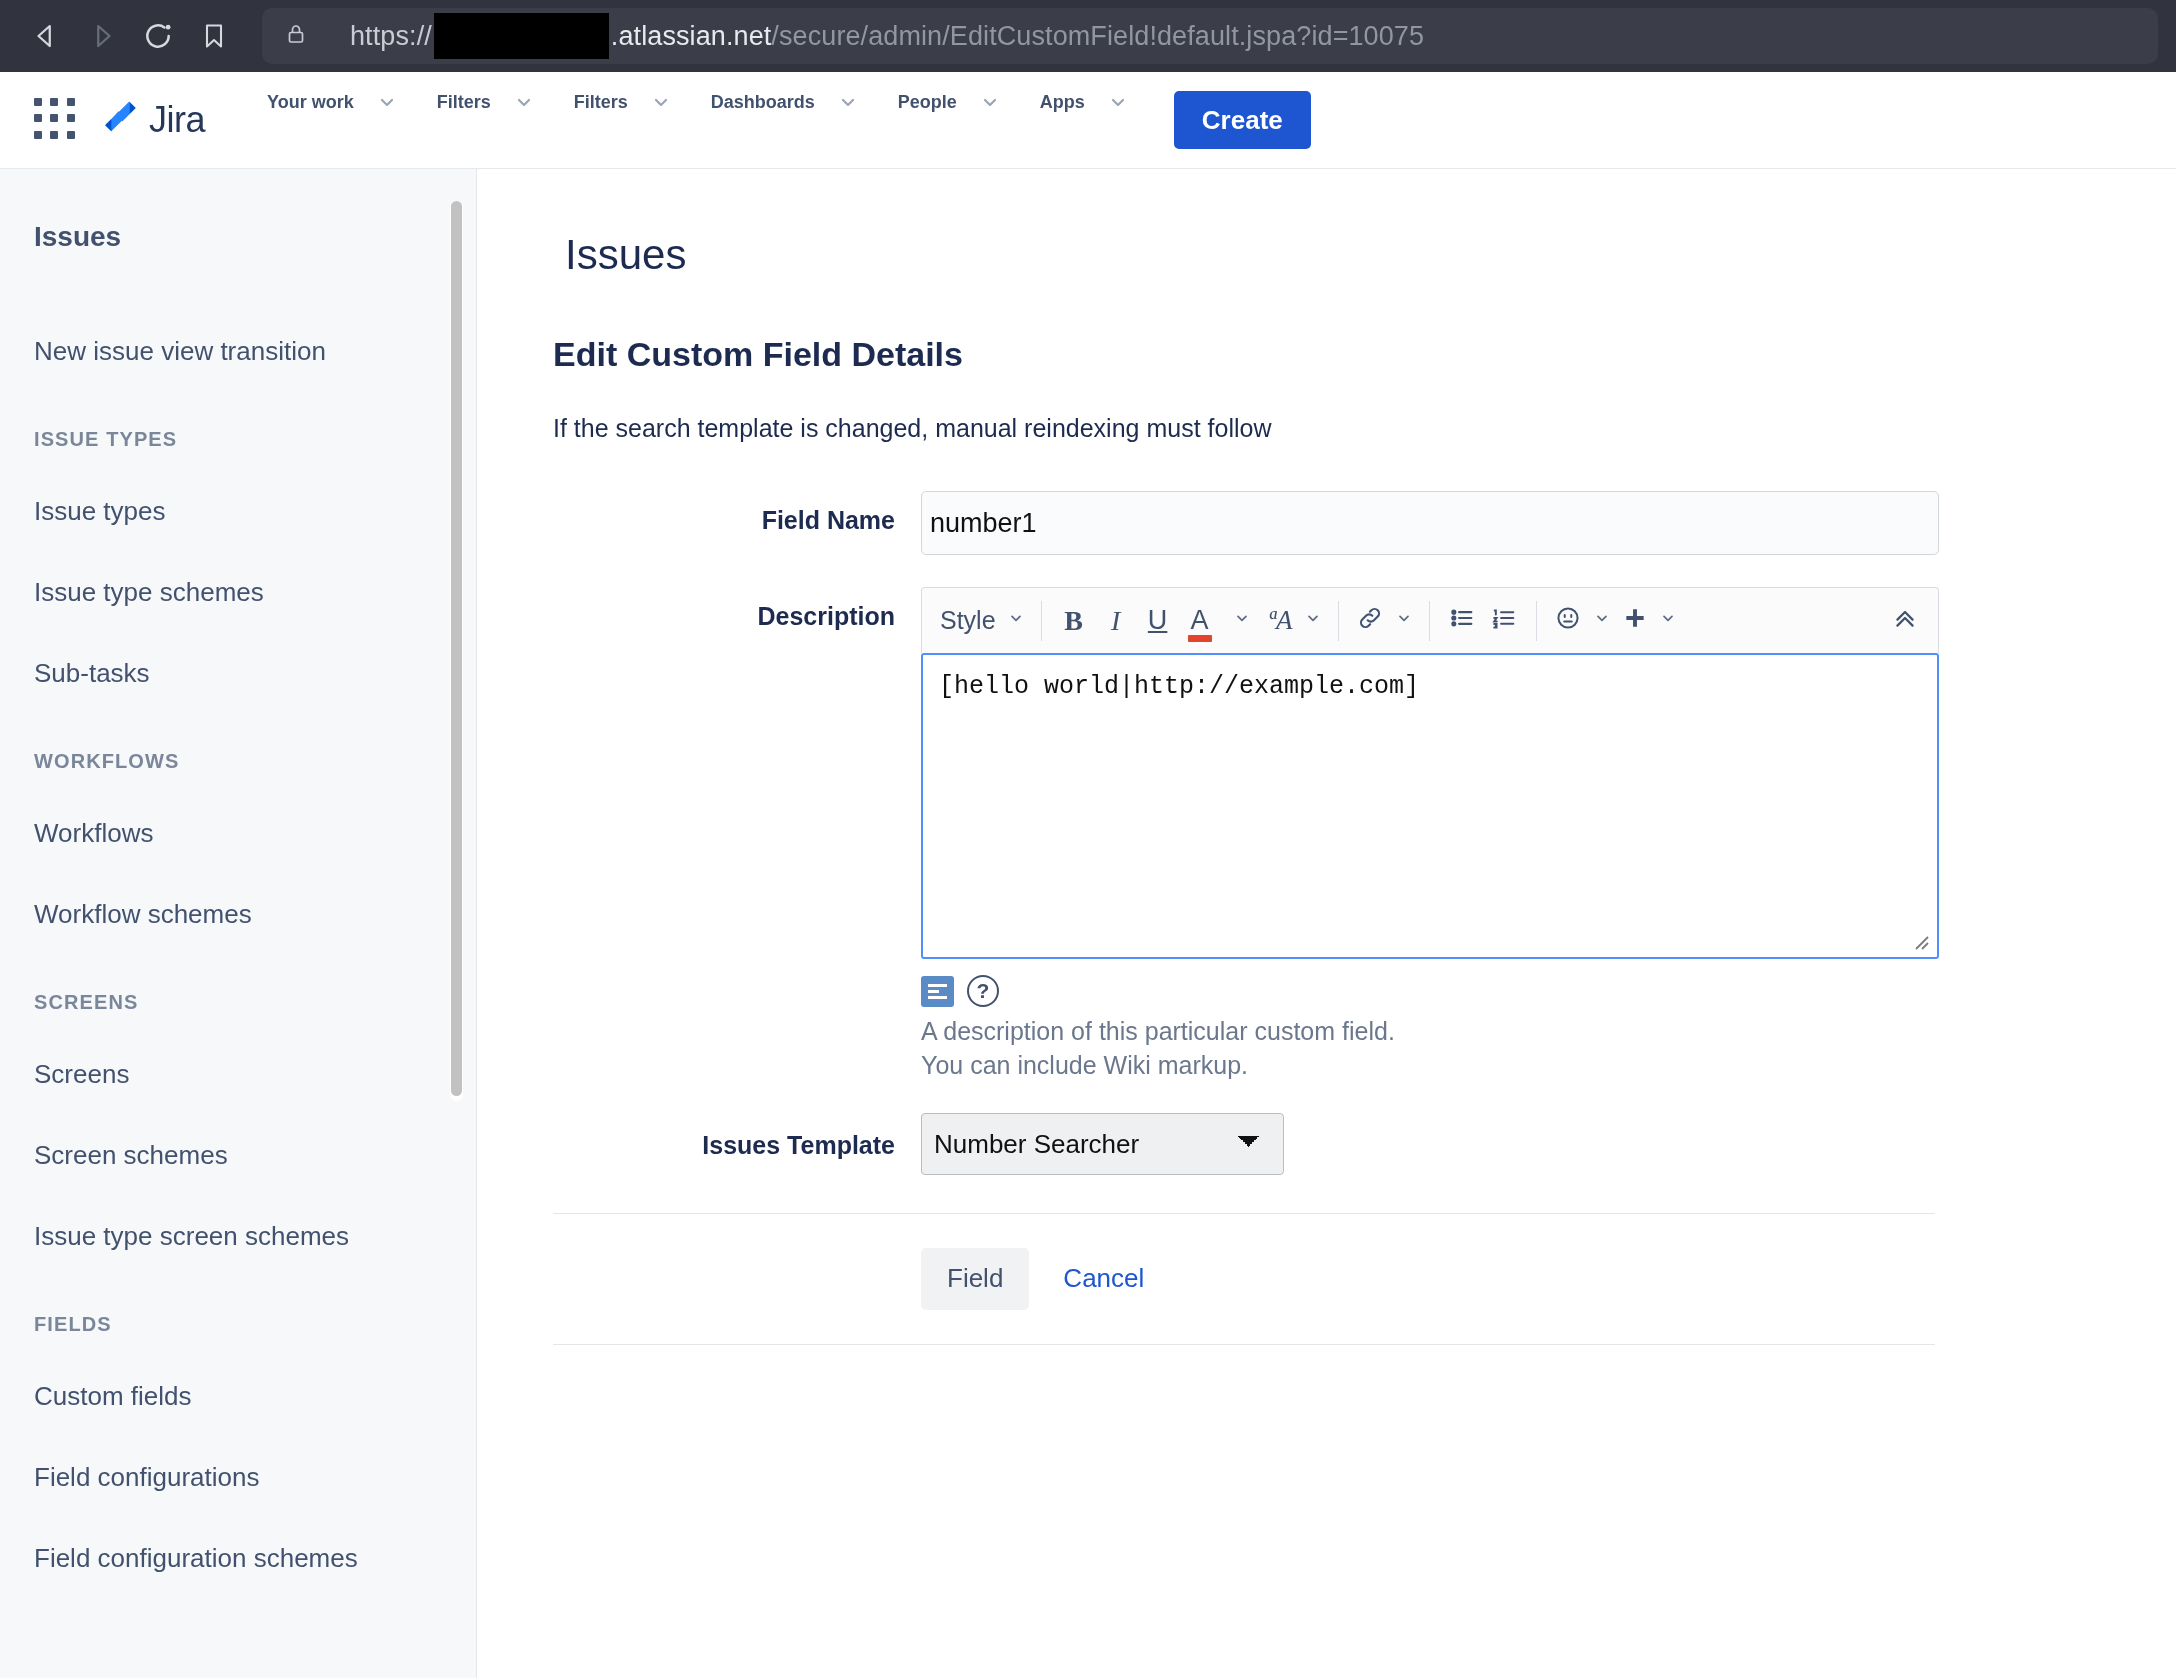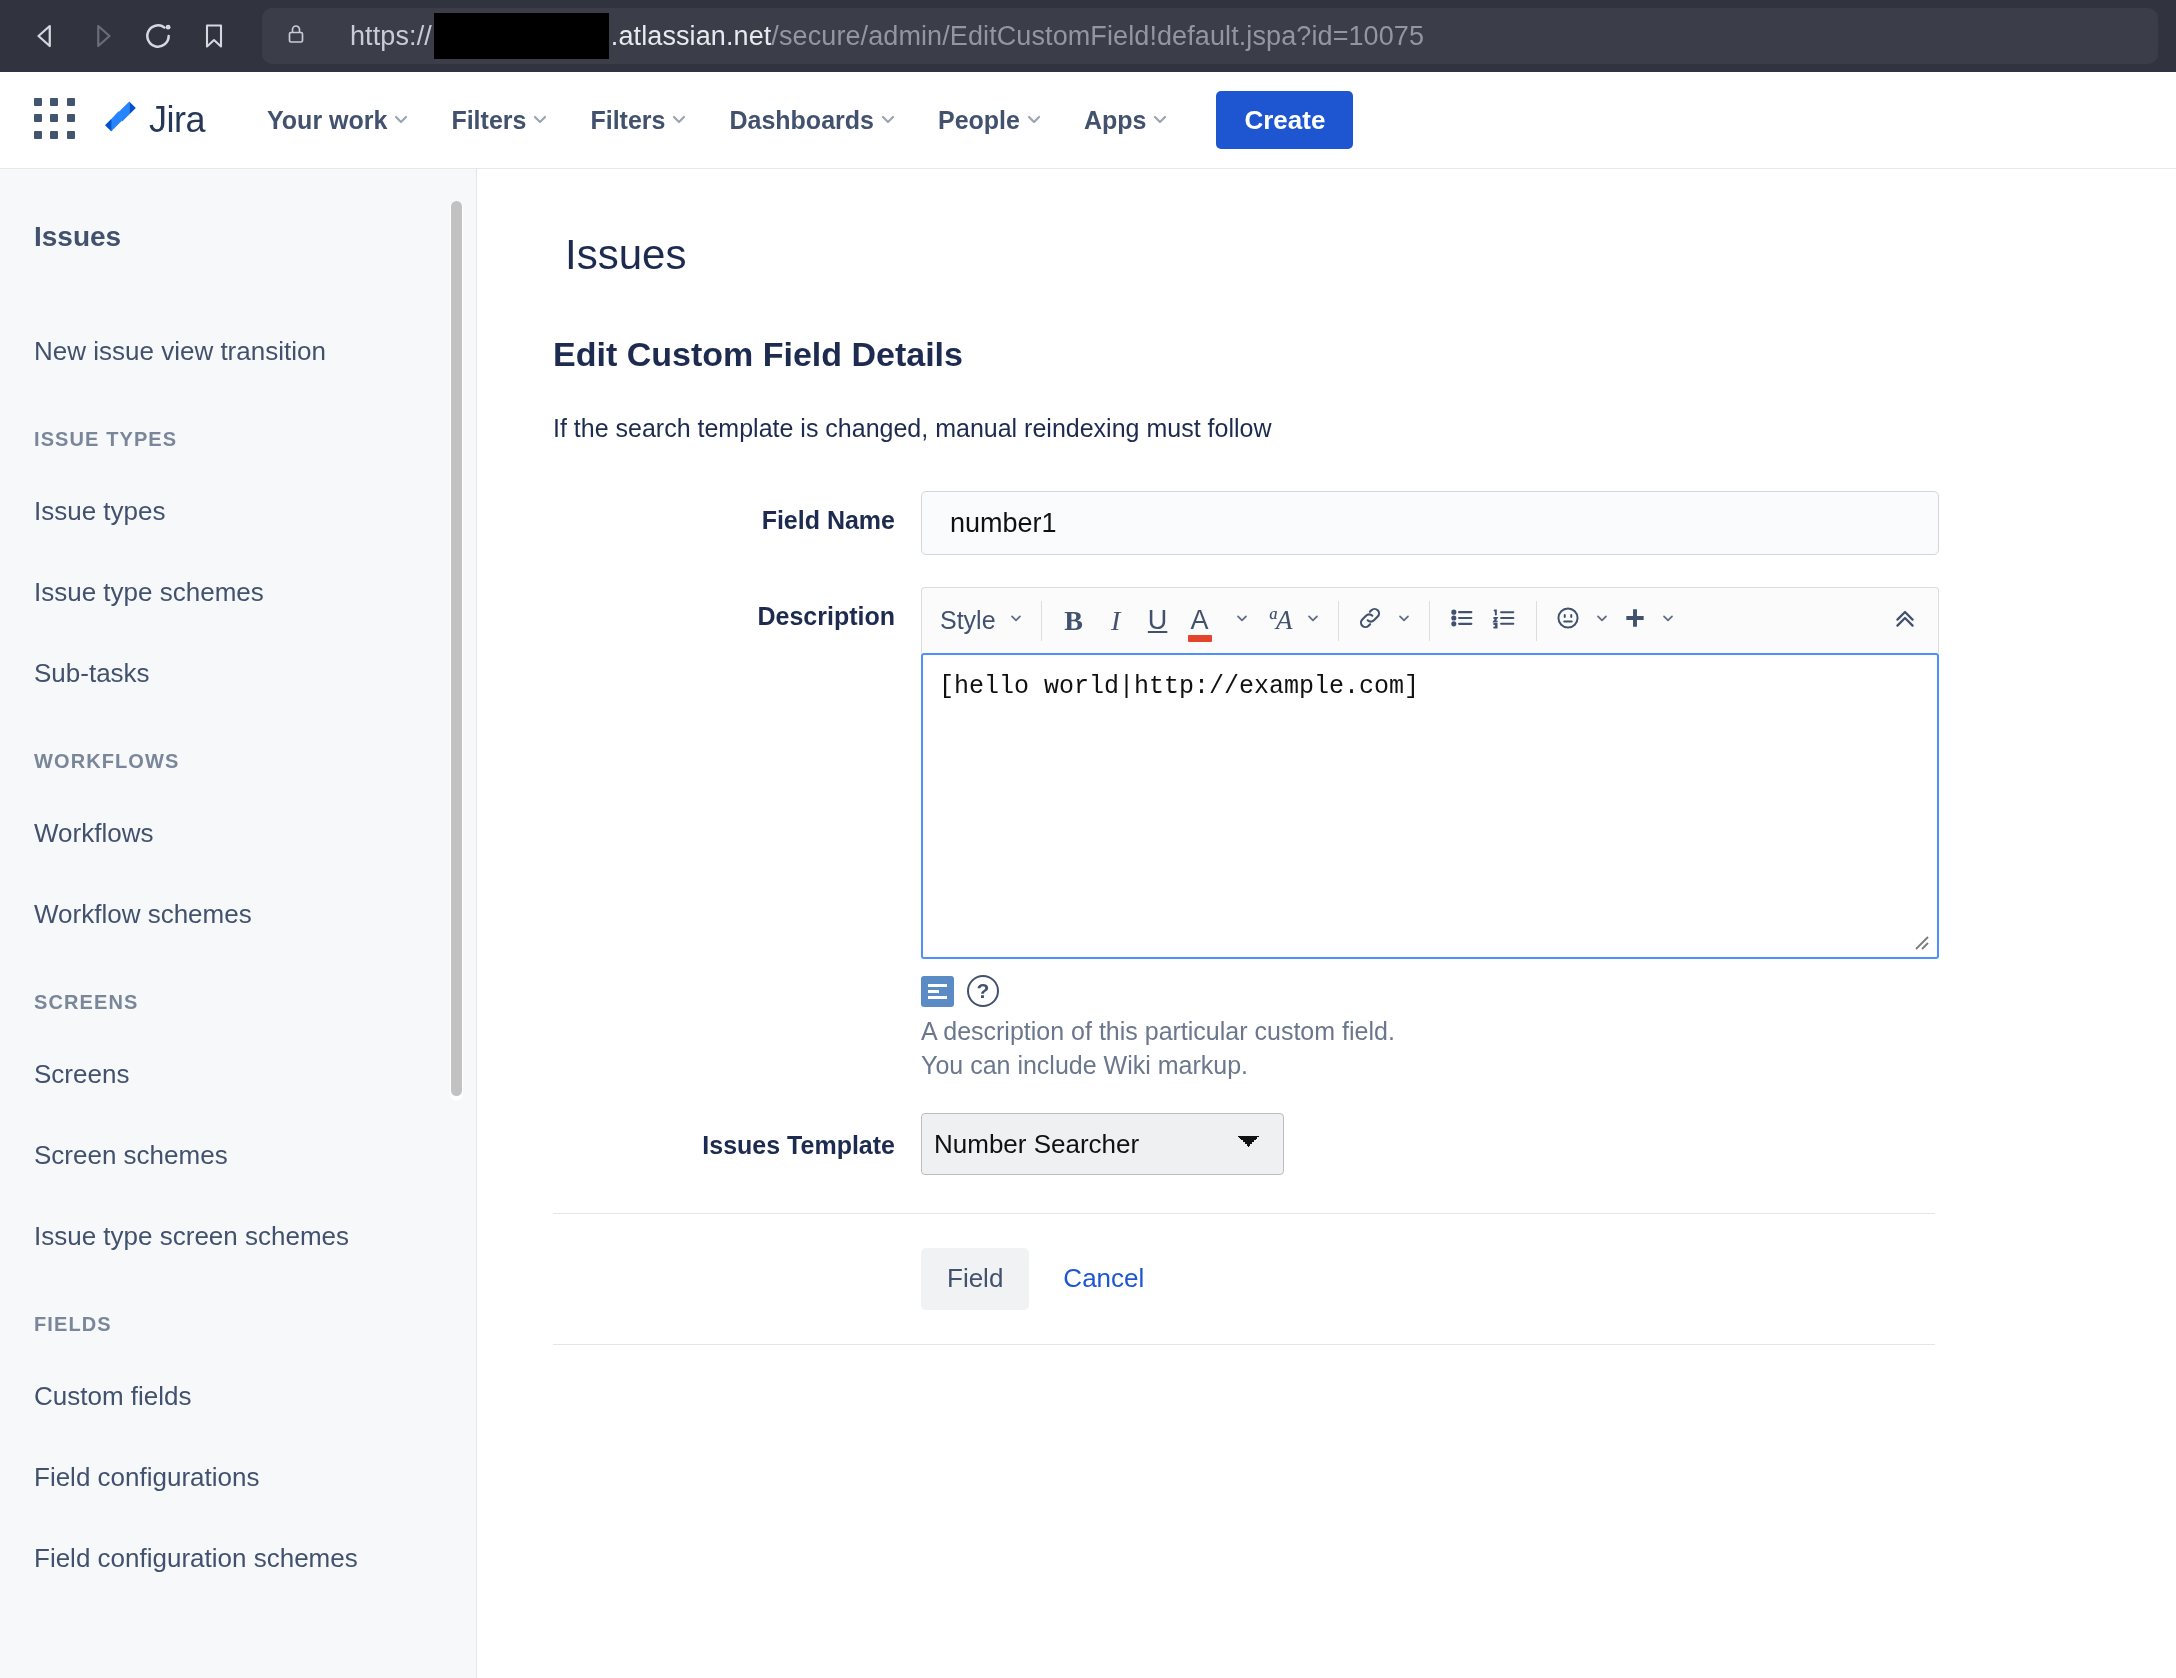--- a/index.html
+++ b/index.html
@@ -90,25 +90,24 @@
   }
   #jira-wordmark {
     font-size: 36px;
     color: #253858;
     letter-spacing: -0.5px;
     font-family: "Liberation Sans", sans-serif;
     text-align: center;
   }
   .topnav-item {
     display: flex;
-    align-items: center;
-    gap: 4px;
+    gap: 23px;
     padding: 0 20px;
     height: 56px;
-    font-size: 25px;
+    font-size: 18px;
     color: #42526e;
     font-weight: 600;
     cursor: pointer;
     border-radius: 4px;
   }
   .chev { display: inline-block; color: #9aa4b6; }
   #create-button {
     margin-left: 26px;
     background: #1d56d0;
     color: #ffffff;
@@ -225,21 +224,21 @@
   .form-label.select-label { padding-top: 18px; }
 
   #field-name-input {
     width: 1018px;
     height: 64px;
     border: 1px solid #d3d6dc;
     border-radius: 5px;
     background: #fafbfc;
     font-size: 27px;
     color: #111111;
-    padding: 0 28px;
+    padding: 0 8px;
     font-family: "Liberation Sans", sans-serif;
     outline: none;
   }
 
   
   #description-block { width: 1018px; }
   #editor-toolbar {
     width: 1018px;
     height: 66px;
     border: 1px solid #d9dce2;

